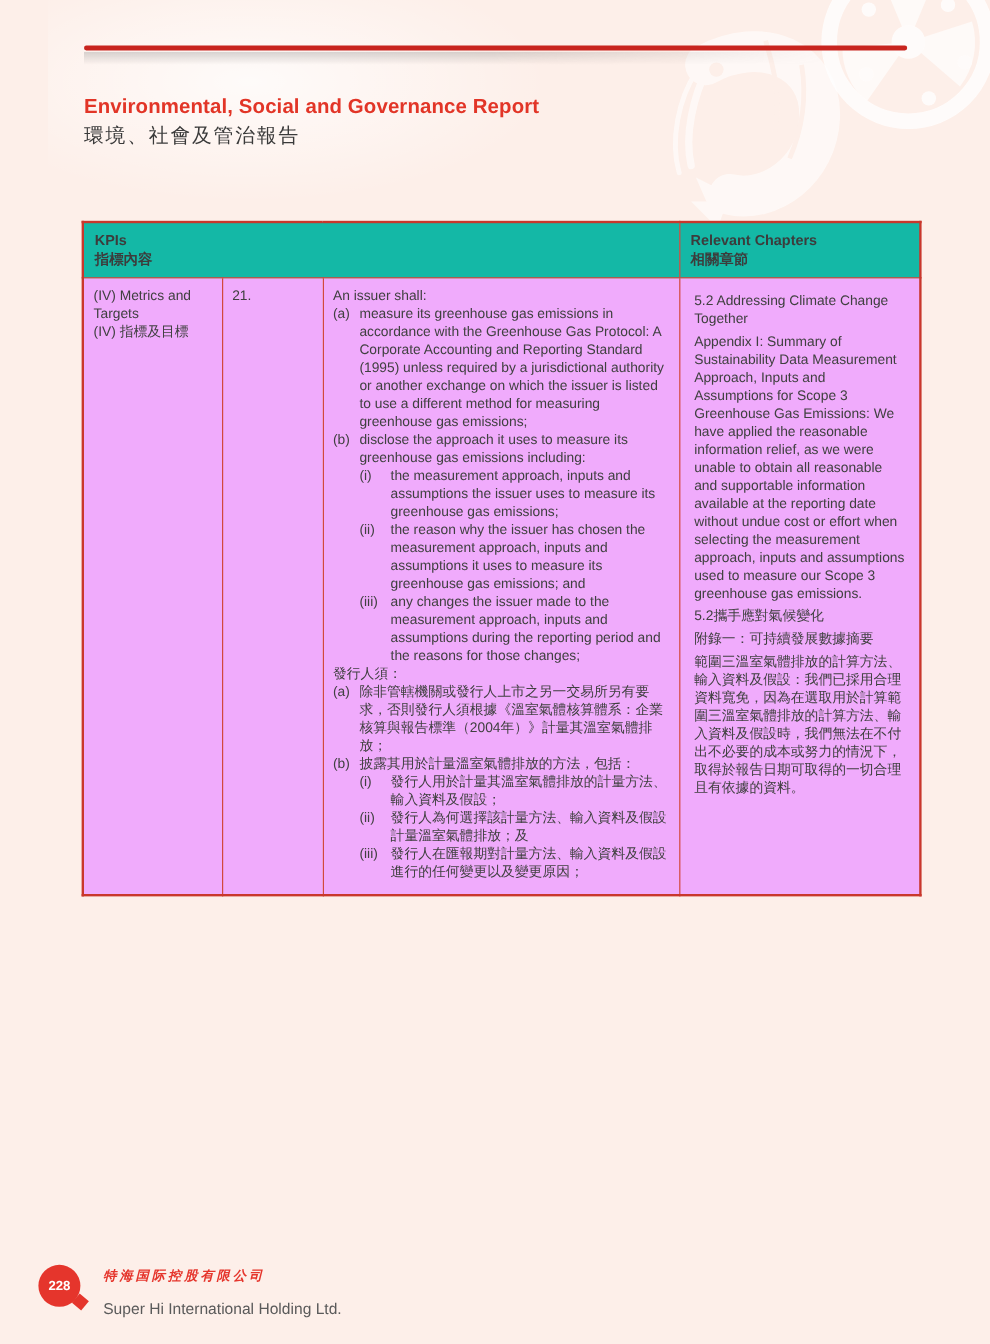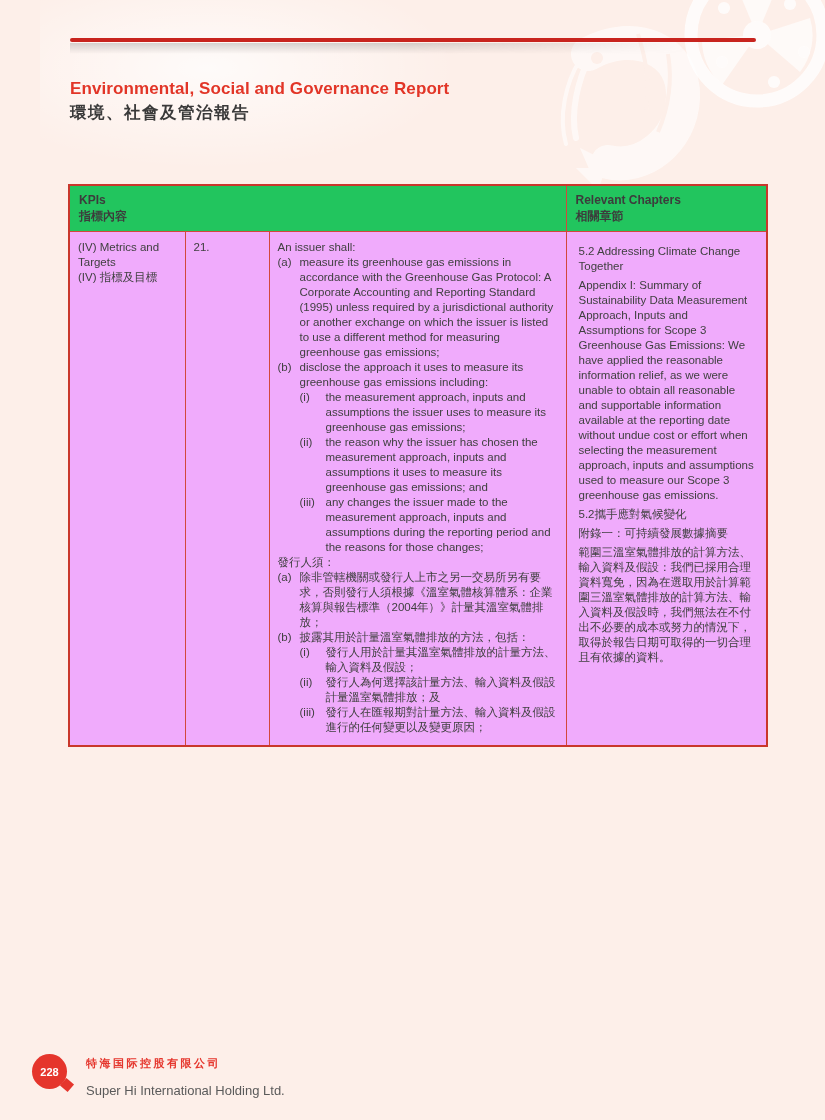--- a/index.html
+++ b/index.html
@@ -19,28 +19,28 @@
   }
   
   .red-rule { position:absolute; left:70px; top:38px; width:686px; height:4px; background:#c8241e; border-radius:2px; }
   .rule-shadow {
     position:absolute; left:70px; top:43px; width:620px; height:11px;
     background:linear-gradient(to bottom, rgba(110,110,110,.28), rgba(110,110,110,0));
     -webkit-mask:linear-gradient(to right,#000 55%,transparent);
             mask:linear-gradient(to right,#000 55%,transparent);
   }
   .title-en { position:absolute; left:70px; top:79px; font-size:17px; font-weight:bold; color:#e23527; letter-spacing:.1px; }
-  .title-zh { position:absolute; left:70px; top:102px; font-size:16.5px; font-weight:bold; color:#3a3a3a; letter-spacing:1.5px; }
+  .title-zh { position:absolute; left:70px; top:102px; font-size:16.5px; font-weight:normal; color:#3a3a3a; letter-spacing:1.5px; }
   
   .tbl-wrap { position:absolute; left:68px; top:184px; }
   table { border-collapse:collapse; table-layout:fixed; width:698px; background:#fff; }
   table, td, th { border:1px solid #d2483c; }
   table { border:2px solid #c9372c; }
   th {
-    background:#22c55e; text-align:left; vertical-align:top;
+    background:#14b8a6; text-align:left; vertical-align:top;
     padding:6px 9px 7px 9px; font-size:12px; line-height:16px; color:#3c3c3c;
   }
   td { vertical-align:top; background:#f0abfc; padding:8px 8px 10px 8px; font-size:11.5px; line-height:15px; }
   .c-cat   { width:116px; }
   .c-num   { width:84px; }
   .c-main  { width:297px; }
   .c-rel   { width:201px; }
   .ln { margin:0; }
   .item { display:flex; }
   .item .lbl { flex:0 0 22px; }
@@ -52,21 +52,21 @@
   .page-badge {
     position:absolute; left:32px; top:1054px; width:35px; height:35px;
     background:#e5352c; border-radius:50%; color:#ffffff; font-size:11px; font-weight:bold;
     display:flex; align-items:center; justify-content:center; z-index:2;
   }
   .badge-tail {
     position:absolute; left:62px; top:1080px; width:10px; height:10px;
     background:#e5352c; transform:rotate(40deg); z-index:1;
   }
   .company { position:absolute; left:86px; top:1056px; }
-  .company-zh { font-size:11px; font-weight:bold; color:#e5352c; letter-spacing:2.5px; }
+  .company-zh { font-size:11px; font-weight:bold; color:#e5352c; letter-spacing:2.5px;font-style:italic; }
   .company-en { font-size:13px; color:#5a5a5a; margin-top:12px; }
 </style>
 </head>
 <body>
 
 <div class="deco blob-title"></div>
 
 <svg class="deco" style="left:550px; top:20px;" width="160" height="185" viewBox="0 0 160 185">
   <g opacity="0.62">
     <path d="M38,34 C85,8 135,30 133,78 C131,122 92,150 58,142" fill="none" stroke="#ffffff" stroke-width="34" stroke-linecap="round"></path>

